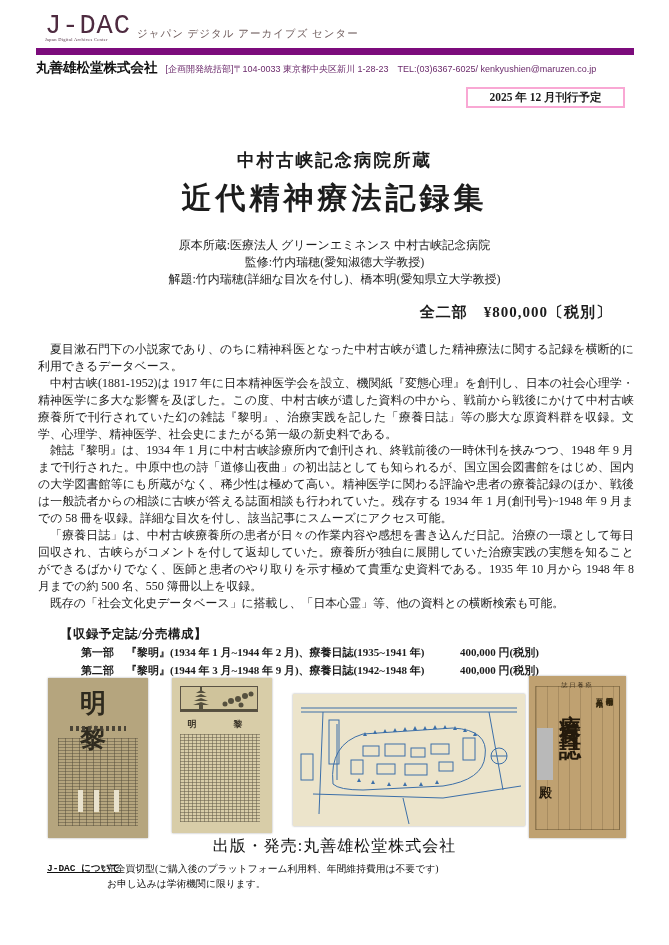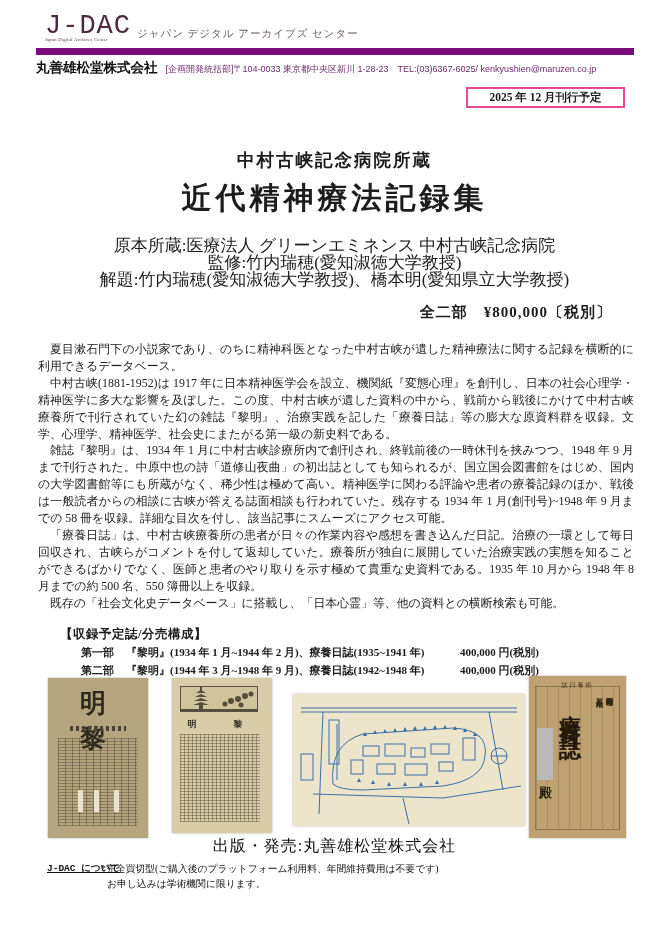--- a/index.html
+++ b/index.html
@@ -11,31 +11,31 @@
   }
   
   .logo-block { position:absolute; left:45px; top:13px; color:#4e2b40; }
   .logo-main { font-family:Liberation Mono, monospace; font-size:27px; letter-spacing:1px; line-height:26px; font-weight:400;text-align:center; }
   .logo-sub { font-size:4.5px; letter-spacing:.3px; color:#4e2b40; margin-top:-2px; }
   .logo-katakana { position:absolute; left:137px; top:27px; font-size:10.5px; color:#6d5a5a; letter-spacing:1px; }
   .purple-bar { position:absolute; left:36px; top:48px; width:598px; height:7px; background:#7c0c7c; }
   .company-line { position:absolute; left:36px; top:58px; width:600px; white-space:nowrap; }
   .company-name { font-family:"Liberation Sans","DejaVu Sans",sans-serif; font-weight:bold; font-size:13.5px; color:#111; }
   .company-contact { font-family:"Liberation Sans","DejaVu Sans",sans-serif; font-size:9px; color:#6b2a6b; margin-left:4px; }
-  .notice-box { position:absolute; left:466px; top:87px; width:159px; height:21px; border:2px solid #ec4899;
+  .notice-box { position:absolute; left:466px; top:87px; width:159px; height:21px; border:2px solid #f9a8d4;
     font-weight:bold; font-size:11.5px; text-align:center; line-height:17px; }
   .db-box { position:absolute; left:67px; top:109px; border:1.5px solid #000; padding:1px 5px 2px;
     font-size:12px; letter-spacing:.5px; }
   
   .subtitle { position:absolute; top:148px; left:0; width:100%; text-align:center;
     font-size:17.5px; font-weight:bold; letter-spacing:2px; }
   .main-title { position:absolute; top:178px; left:0; width:100%; text-align:center;
     font-size:30px; font-weight:bold; letter-spacing:4px; }
   .credits { position:absolute; top:237px; left:0; width:100%; text-align:center;
-    font-size:17px; line-height:17px; }
+    font-size:12px; line-height:17px; }
   .price-line { position:absolute; top:303px; right:57px; font-size:15px; font-weight:bold; letter-spacing:1px; }
   
   .body-text { position:absolute; left:38px; top:341px; width:596px;
     font-size:11.9px; line-height:16.9px; text-align:justify; }
   .body-text p { margin:0; }
   
   .lineup { position:absolute; left:60px; top:626px; width:574px; font-size:12px; }
   .lineup-heading { font-weight:bold; font-size:12.5px; letter-spacing:.5px; }
   .lineup-row { position:relative; height:16px; margin-top:2px; font-size:11px; white-space:nowrap; }
   .lineup-part { position:absolute; left:21px; font-weight:bold; }
@@ -108,21 +108,21 @@
   </div>
 
   <div class="notice-box">2025 年 12 月刊行予定</div>
 
   <div class="subtitle">中村古峡記念病院所蔵</div>
   <div class="main-title">近代精神療法記録集</div>
 
   <div class="credits">
     <div>原本所蔵:医療法人 グリーンエミネンス 中村古峡記念病院</div>
     <div>監修:竹内瑞穂(愛知淑徳大学教授)</div>
-    <div>解題:竹内瑞穂(愛知淑徳大学教授)、橋本明(愛知県立大学教授)</div>
+    <div>解題:竹内瑞穂(詳細な目次を付し)、橋本明(愛知県立大学教授)</div>
   </div>
 
   <div class="price-line">全二部　¥800,000〔税別〕</div>
 
   <div class="body-text">
     <p>　夏目漱石門下の小説家であり、のちに精神科医となった中村古峡が遺した精神療法に関する記録を横断的に利用できるデータベース。</p>
     <p>　中村古峡(1881-1952)は 1917 年に日本精神医学会を設立、機関紙『変態心理』を創刊し、日本の社会心理学・精神医学に多大な影響を及ぼした。この度、中村古峡が遺した資料の中から、戦前から戦後にかけて中村古峡療養所で刊行されていた幻の雑誌『黎明』、治療実践を記した「療養日誌」等の膨大な原資料群を収録。文学、心理学、精神医学、社会史にまたがる第一級の新史料である。</p>
     <p>　雑誌『黎明』は、1934 年 1 月に中村古峡診療所内で創刊され、終戦前後の一時休刊を挟みつつ、1948 年 9 月まで刊行された。中原中也の詩「道修山夜曲」の初出誌としても知られるが、国立国会図書館をはじめ、国内の大学図書館等にも所蔵がなく、稀少性は極めて高い。精神医学に関わる評論や患者の療養記録のほか、戦後は一般読者からの相談に古峡が答える誌面相談も行われていた。残存する 1934 年 1 月(創刊号)~1948 年 9 月までの 58 冊を収録。詳細な目次を付し、該当記事にスムーズにアクセス可能。</p>
     <p>　「療養日誌」は、中村古峡療養所の患者が日々の作業内容や感想を書き込んだ日記。治療の一環として毎日回収され、古峡らがコメントを付して返却していた。療養所が独自に展開していた治療実践の実態を知ることができるばかりでなく、医師と患者のやり取りを示す極めて貴重な史資料である。1935 年 10 月から 1948 年 8 月までの約 500 名、550 簿冊以上を収録。</p>
     <p>　既存の「社会文化史データベース」に搭載し、「日本心霊」等、他の資料との横断検索も可能。</p>

